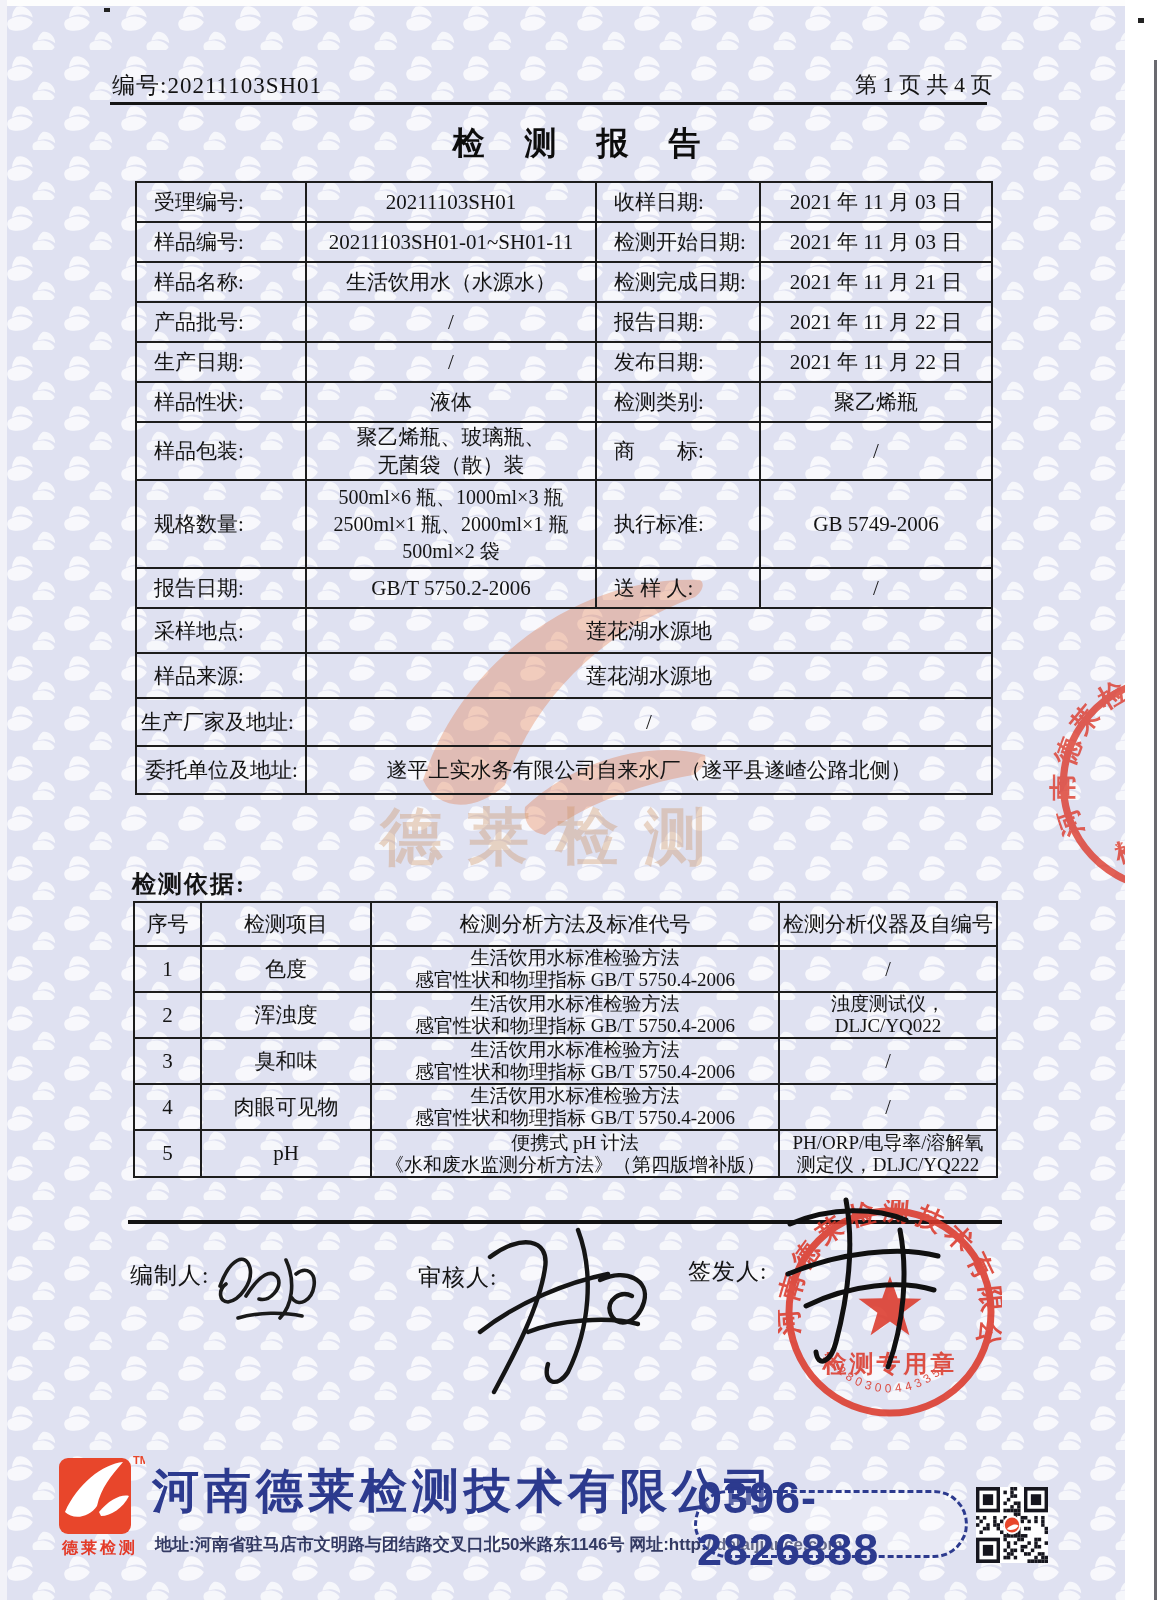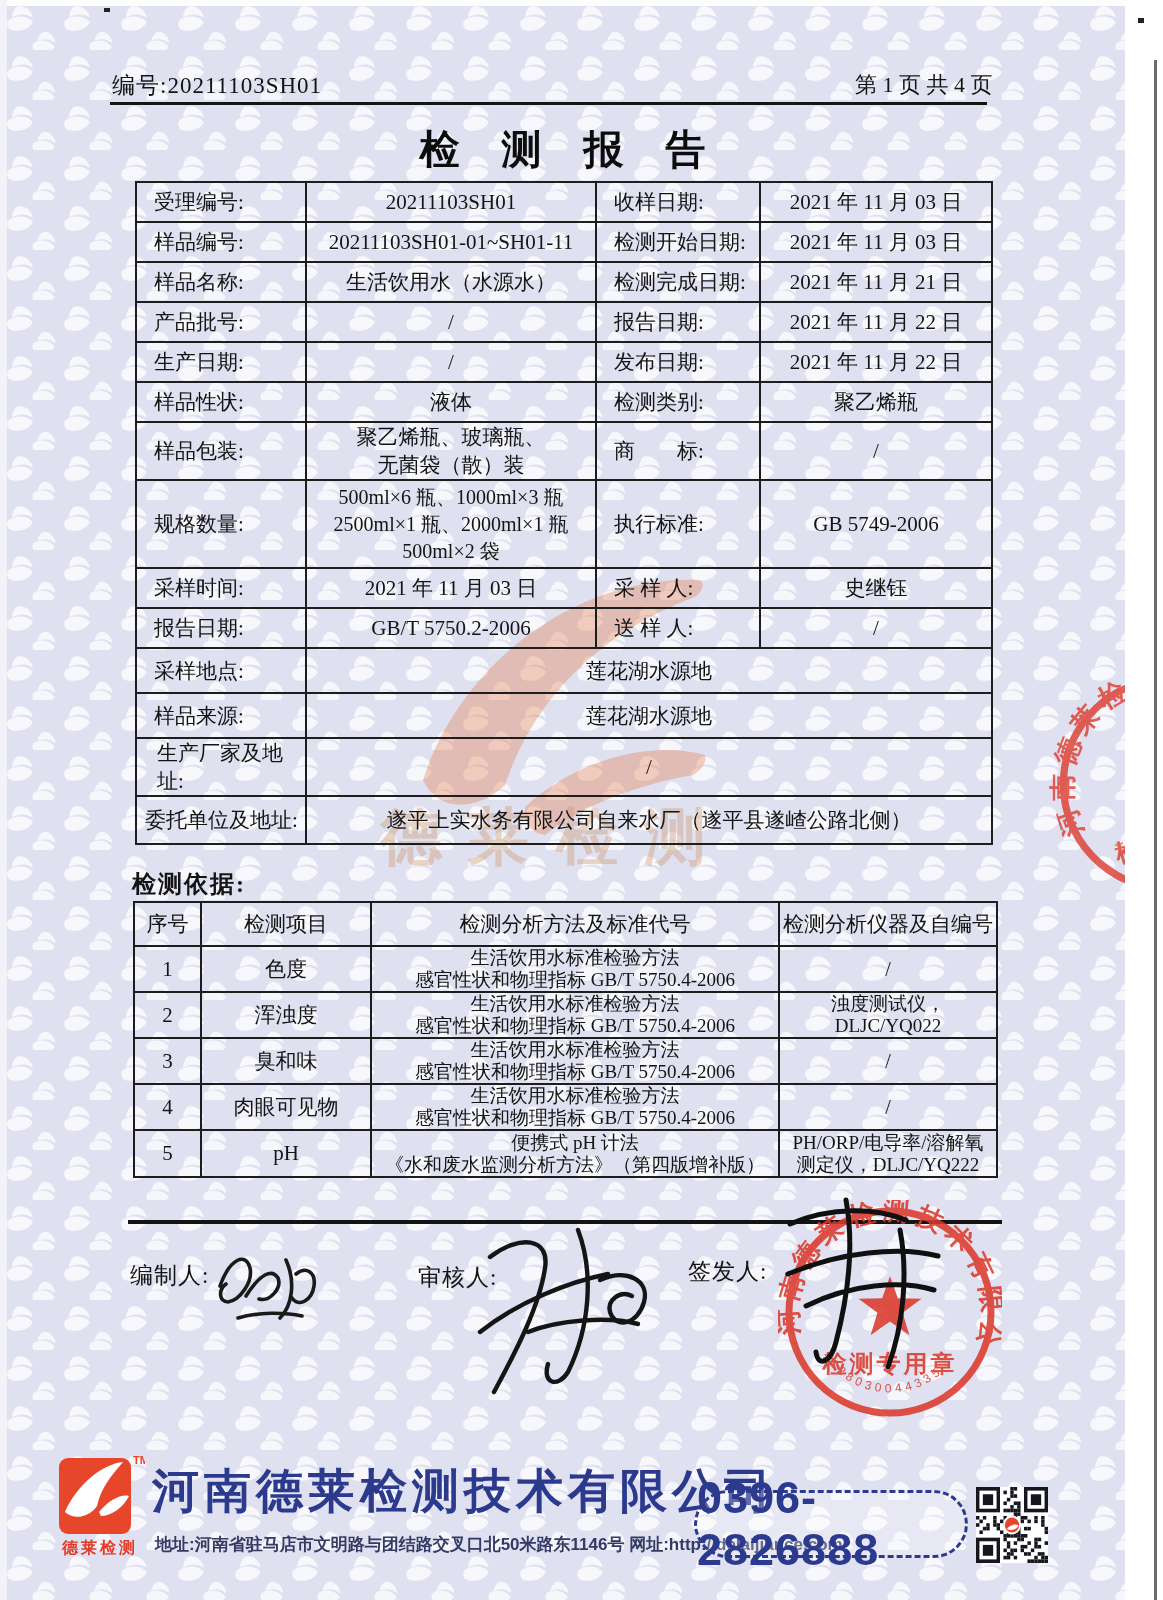--- a/index.html
+++ b/index.html
@@ -12,22 +12,22 @@
   .bg-pattern { position:absolute; left:0; top:0; width:100%; height:100%; }
   .top-strip { position:absolute; left:0; top:0; width:1125px; height:6px; background:#fdfdfd; }
   .left-strip { position:absolute; left:0; top:0; width:7px; height:1600px; background:#f2f2f8; }
   .scan-line { position:absolute; left:1154px; top:60px; width:3px; height:1540px; background:#6a6a70; }
   .speck { position:absolute; background:#222; }
 
   
   .doc-number { position:absolute; left:112px; top:70px; font-size:23px; letter-spacing:1px; }
   .page-indicator { position:absolute; left:855px; top:70px; width:140px; font-size:22px; text-align:left; }
   .header-rule { position:absolute; left:110px; top:102px; width:877px; height:3px; background:#151515; }
-  .report-title { position:absolute; left:0; top:122px; width:1125px; text-align:center;
-    font-size:40px; font-weight:bold; letter-spacing:16px; text-indent:16px; color:#0c0c0c; }
+  .report-title { position:absolute; left:14px; top:122px; width:1125px; text-align:center;
+    font-size:32px; font-weight:bold; letter-spacing:16px; text-indent:16px; color:#0c0c0c; }
 
   
   table { border-collapse:collapse; table-layout:fixed; }
   td, th { border:2px solid #1d1d1d; font-size:21px; vertical-align:middle; overflow:hidden; }
   .info-table { position:absolute; left:135px; top:181px; width:856px; }
   .info-table td.lbl { text-align:left; padding-left:17px; }
   .info-table td.val { text-align:center; }
   .r-s  { height:40px; }
   .r-2l { height:50px;font-family:Liberation Serif, serif; }
   .r-3l { height:88px; }
@@ -169,41 +169,35 @@
         <td class="lbl">规格数量:</td>
         <td class="val cell-lines3">
           <div>500ml×6 瓶、1000ml×3 瓶</div>
           <div>2500ml×1 瓶、2000ml×1 瓶</div>
           <div>500ml×2 袋</div>
         </td>
         <td class="lbl">执行标准:</td>
         <td class="val">GB 5749-2006</td>
       </tr>
       <tr class="r-s">
-        <td class="lbl">采样时间:</td>
-        <td class="val">2021 年 11 月 03 日</td>
-        <td class="lbl">采 样 人:</td>
-        <td class="val">史继钰</td>
-      </tr>
-      <tr class="r-s">
         <td class="lbl">报告日期:</td>
         <td class="val">GB/T 5750.2-2006</td>
         <td class="lbl">送 样 人:</td>
         <td class="val">/</td>
       </tr>
       <tr class="r-f1">
         <td class="lbl">采样地点:</td>
         <td class="val" colspan="3">莲花湖水源地</td>
       </tr>
       <tr class="r-f1">
         <td class="lbl">样品来源:</td>
         <td class="val" colspan="3">莲花湖水源地</td>
       </tr>
       <tr class="r-f2">
-        <td class="lbl" style="padding-left:20px">生产厂家及地址:</td>
+        <td class="lbl" style="padding-left:4px">生产厂家及地址:</td>
         <td class="val" colspan="3">/</td>
       </tr>
       <tr class="r-f2">
         <td class="lbl" style="padding-left:8px">委托单位及地址:</td>
         <td class="val" colspan="3">遂平上实水务有限公司自来水厂（遂平县遂嵖公路北侧）</td>
       </tr>
     </tbody>
       </table>
 
     <div class="basis-heading">检测依据:</div>

